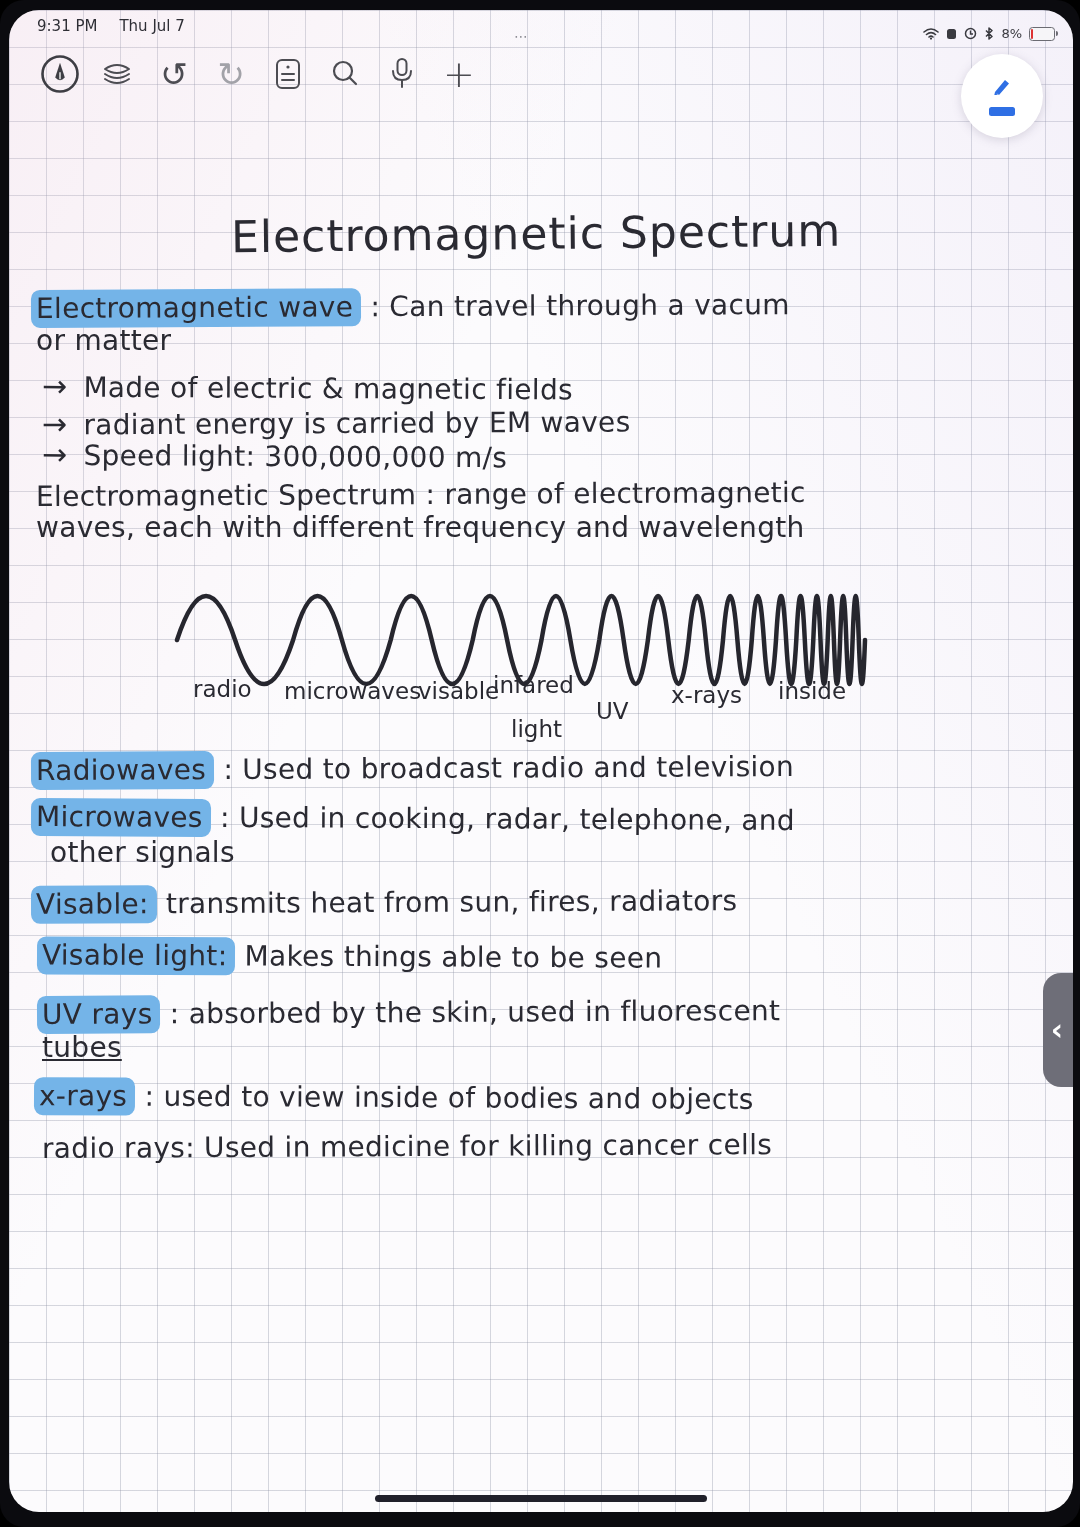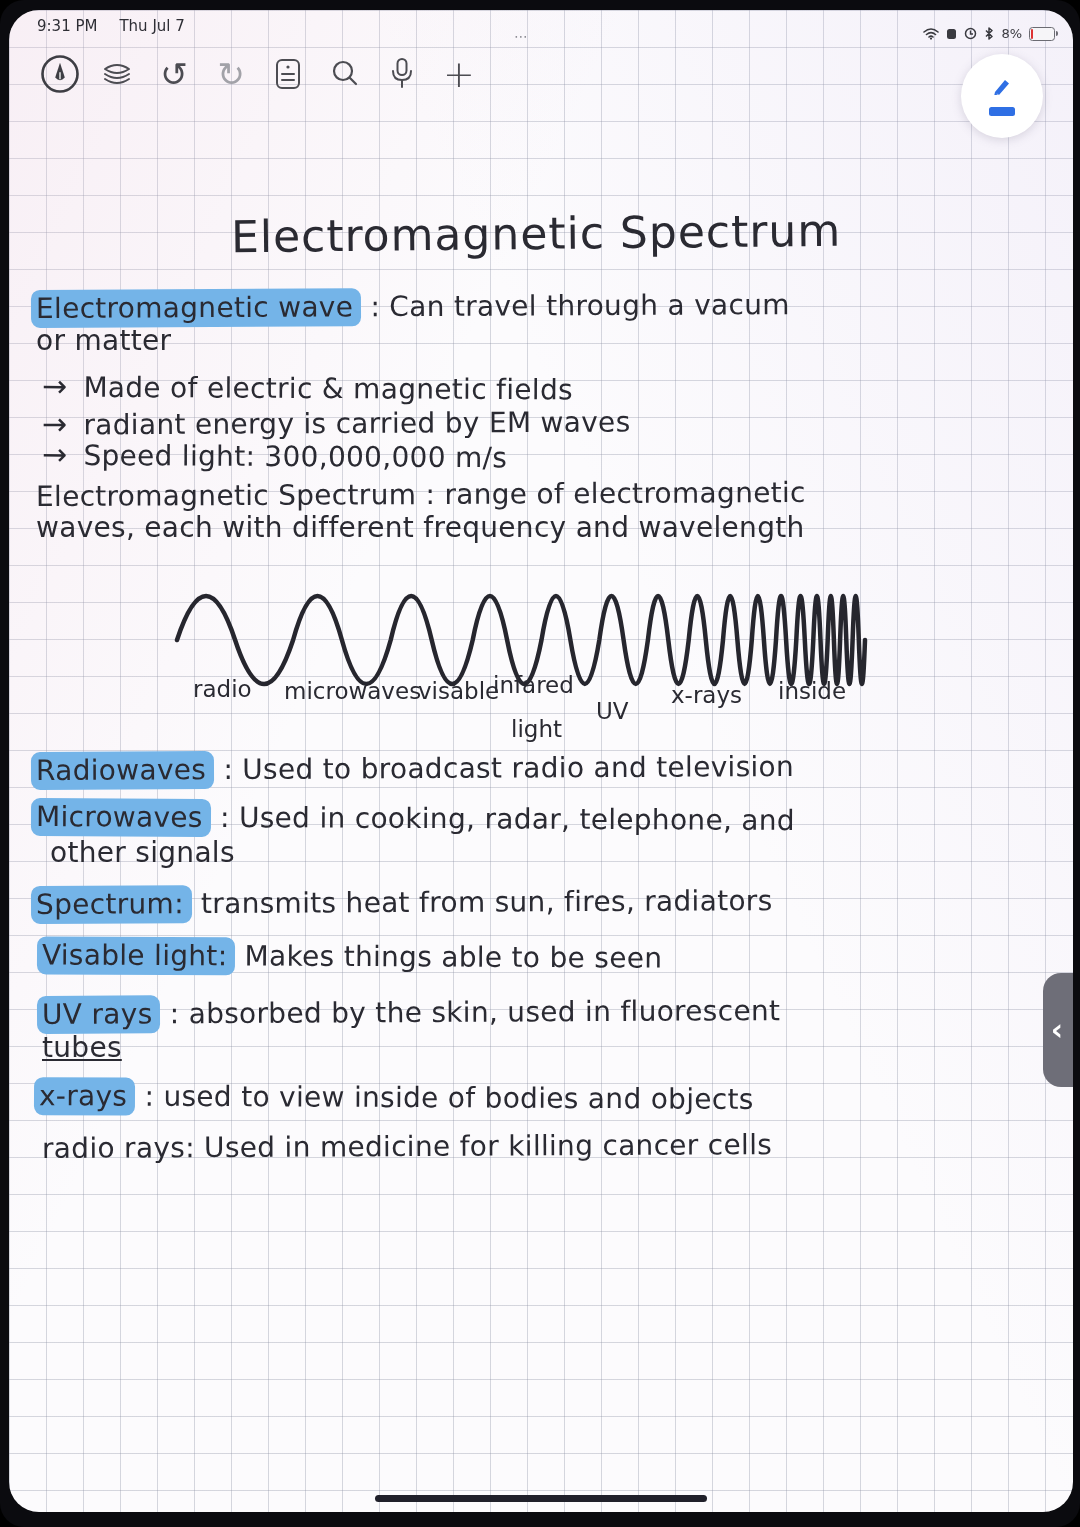--- a/index.html
+++ b/index.html
@@ -217,21 +217,21 @@
       <span>: Used to broadcast radio and television</span>
     </div>
 
     <div class="hw l-micro1 r2">
       <span class="hl">Microwaves</span>
       <span>: Used in cooking, radar, telephone, and</span>
     </div>
     <div class="hw l-micro2">other signals</div>
 
     <div class="hw l-infra r1">
-      <span class="hl">Spectrum:</span>
+      <span class="hl">Visable:</span>
       <span>transmits heat from sun, fires, radiators</span>
     </div>
 
     <div class="hw l-vis r2">
       <span class="hl">Visable light:</span>
       <span>Makes things able to be seen</span>
     </div>
 
     <div class="hw l-uv1 r1">
       <span class="hl">UV rays</span>

